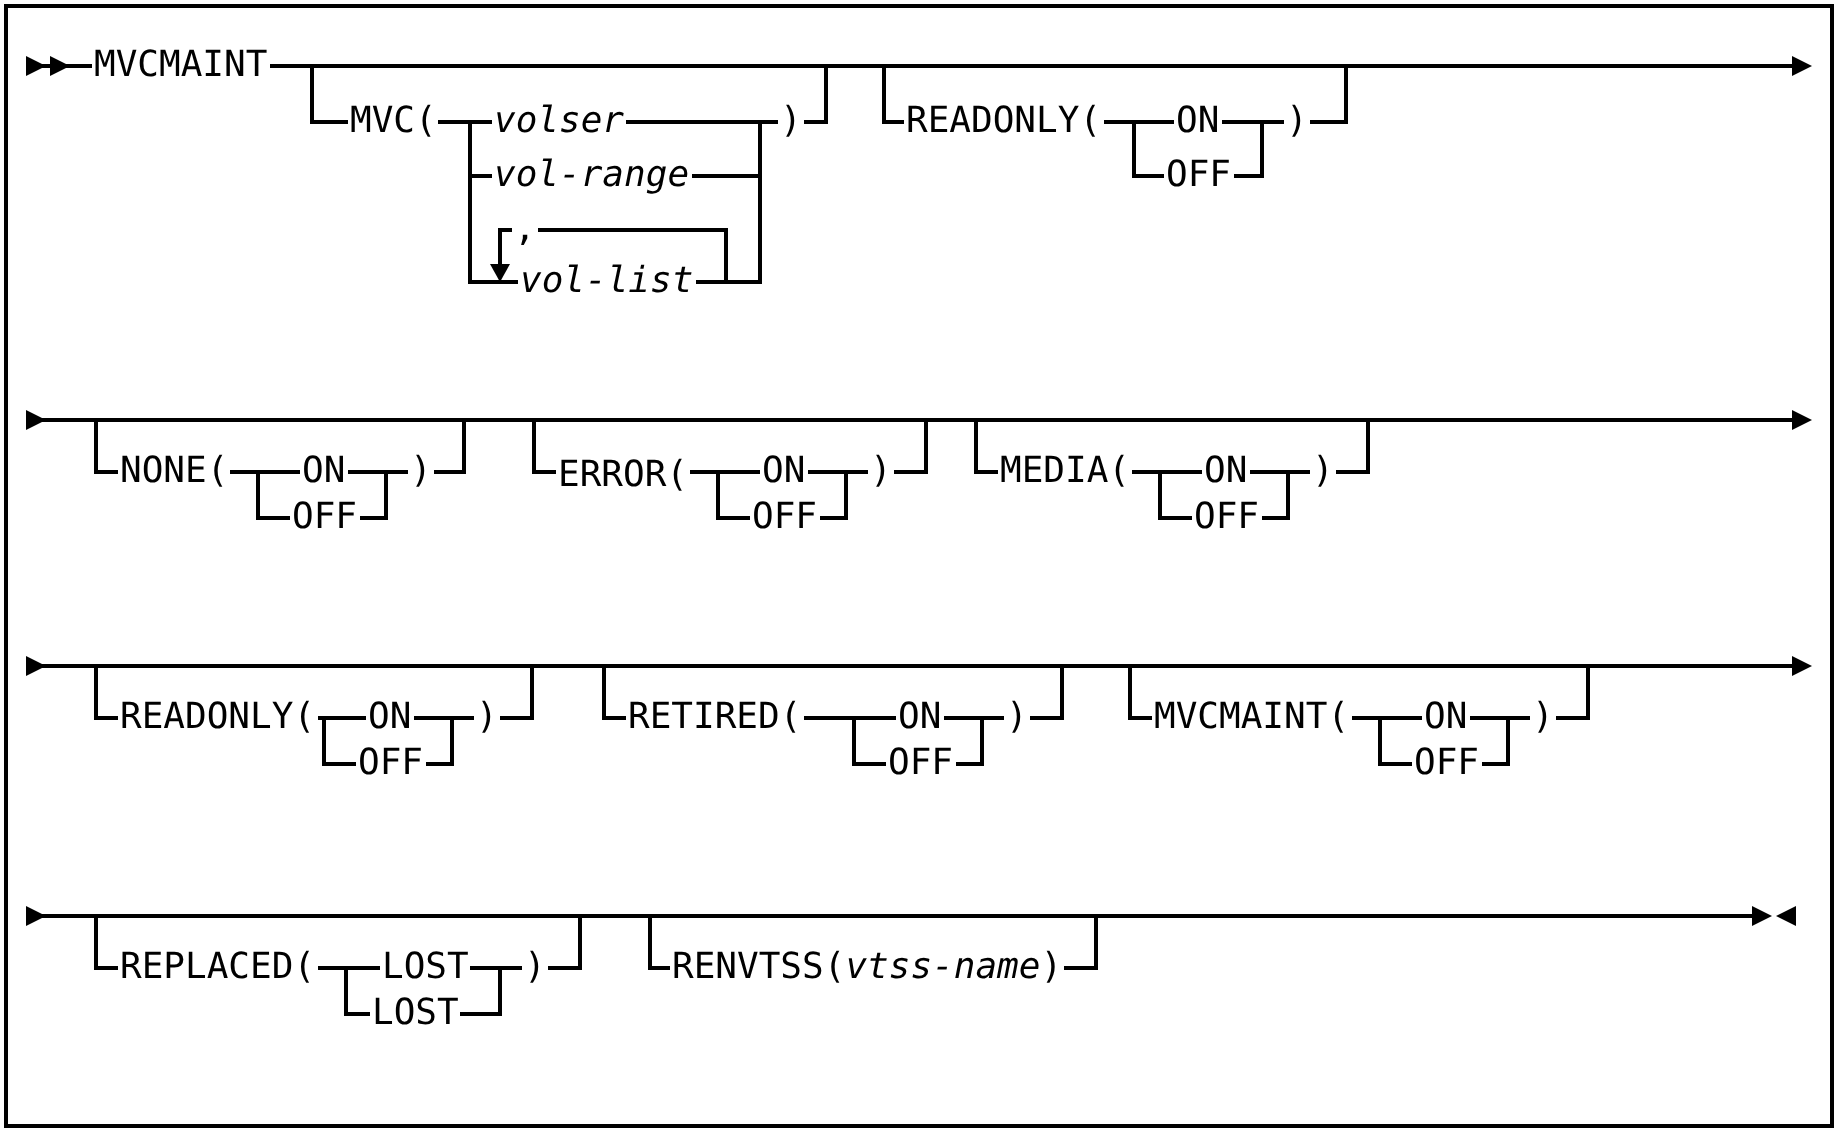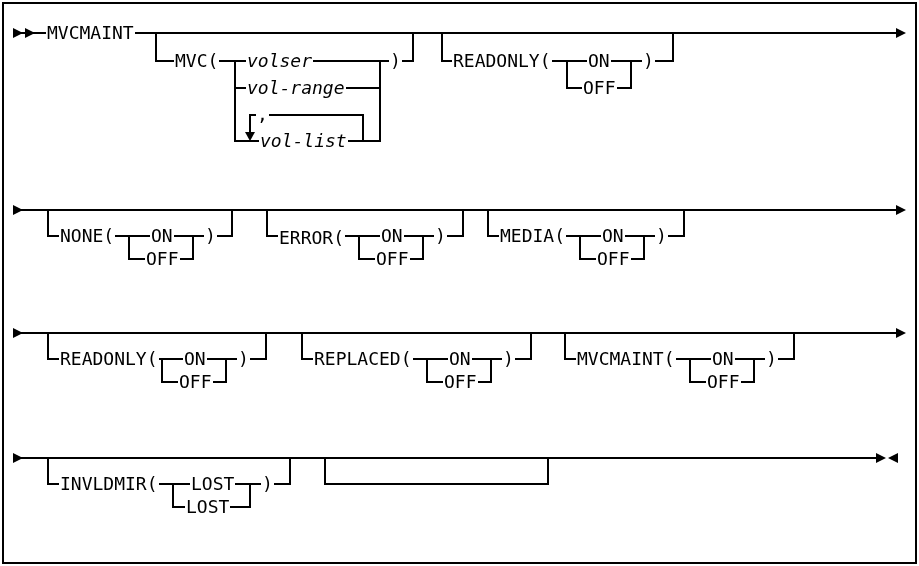--- a/index.html
+++ b/index.html
@@ -109,21 +109,21 @@
   <span class="lbl" style="left:183px;top:349px">ON</span>
   <span class="lbl" style="left:178px;top:372px">OFF</span>
   <span class="lbl" style="left:237px;top:349px">)</span>
 
   <i class="v" style="left:301px;top:332px;height:28px"></i>
   <i class="v" style="left:530px;top:332px;height:28px"></i>
   <i class="h" style="left:301px;top:358px;width:231px"></i>
   <i class="v" style="left:426px;top:358px;height:25px"></i>
   <i class="v" style="left:490px;top:358px;height:25px"></i>
   <i class="h" style="left:426px;top:381px;width:66px"></i>
-  <span class="lbl" style="left:313px;top:349px">REPLACED(</span>
+  <span class="lbl" style="left:313px;top:349px">RETIRED(</span>
   <span class="lbl" style="left:448px;top:349px">ON</span>
   <span class="lbl" style="left:443px;top:372px">OFF</span>
   <span class="lbl" style="left:502px;top:349px">)</span>
 
   <i class="v" style="left:564px;top:332px;height:28px"></i>
   <i class="v" style="left:793px;top:332px;height:28px"></i>
   <i class="h" style="left:564px;top:358px;width:231px"></i>
   <i class="v" style="left:689px;top:358px;height:25px"></i>
   <i class="v" style="left:753px;top:358px;height:25px"></i>
   <i class="h" style="left:689px;top:381px;width:66px"></i>
@@ -136,21 +136,22 @@
   <i class="h" style="left:13px;top:457px;width:865px"></i>
   <span class="tr-r" style="left:876px;top:453px"></span>
   <span class="tr-l" style="left:888px;top:453px"></span>
 
   <i class="v" style="left:47px;top:457px;height:28px"></i>
   <i class="v" style="left:289px;top:457px;height:28px"></i>
   <i class="h" style="left:47px;top:483px;width:244px"></i>
   <i class="v" style="left:172px;top:483px;height:25px"></i>
   <i class="v" style="left:249px;top:483px;height:25px"></i>
   <i class="h" style="left:172px;top:506px;width:79px"></i>
-  <span class="lbl" style="left:59px;top:474px">INVLDMIR(</span>
+  <span class="lbl" style="left:59px;top:474px">REPLACED(</span>
   <span class="lbl" style="left:190px;top:474px">LOST</span>
   <span class="lbl" style="left:185px;top:497px">LOST</span>
   <span class="lbl" style="left:261px;top:474px">)</span>
 
   <i class="v" style="left:324px;top:457px;height:28px"></i>
   <i class="v" style="left:547px;top:457px;height:28px"></i>
   <i class="h" style="left:324px;top:483px;width:225px"></i>
+  <span class="lbl" style="left:335px;top:474px"><span>RENVTSS(</span><span class="it">vtss-name</span><span>)</span></span>
 </div>
 
 </body></html>

